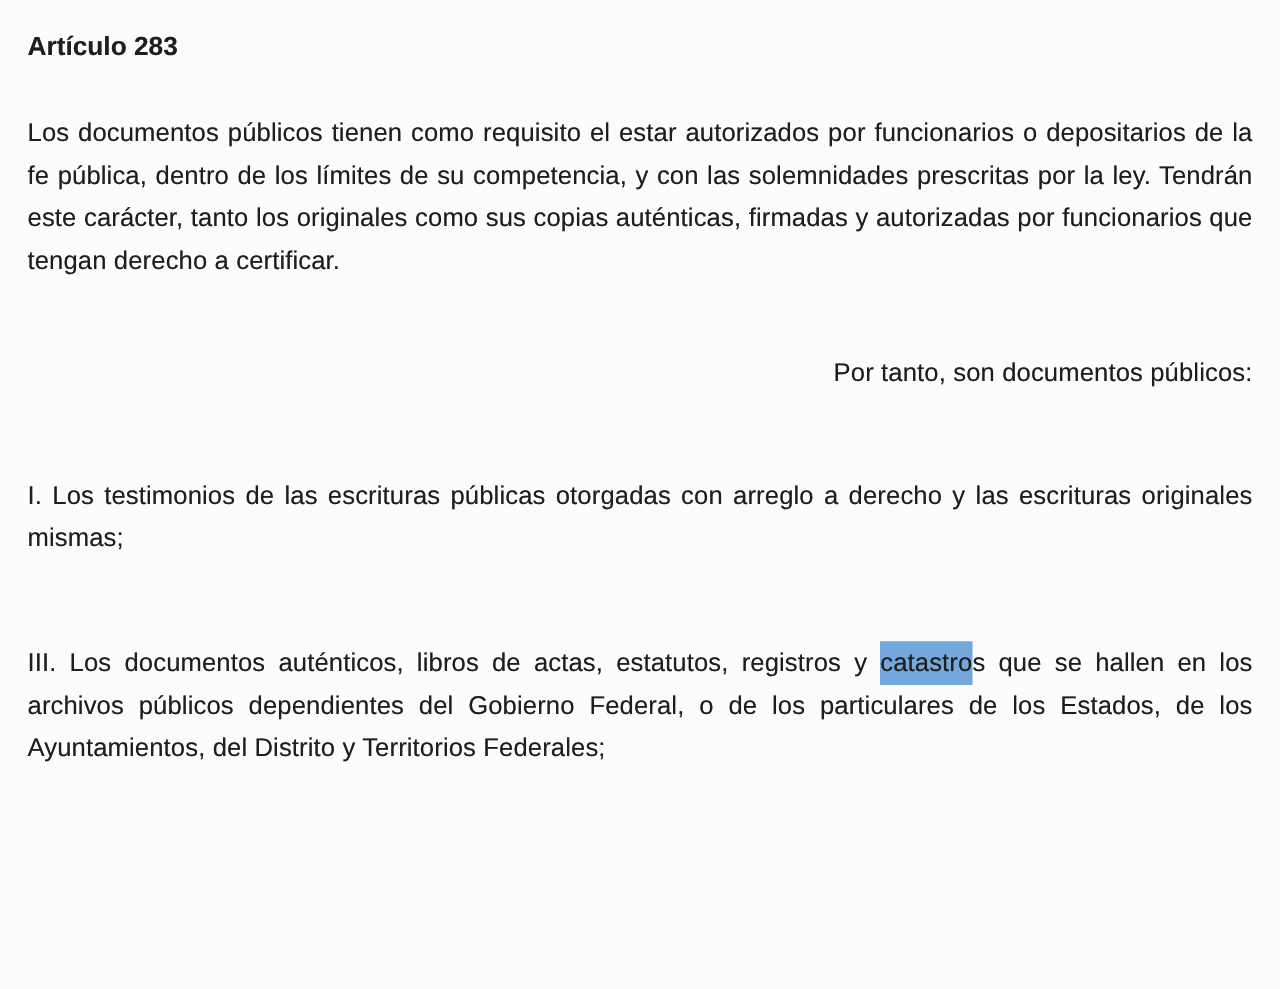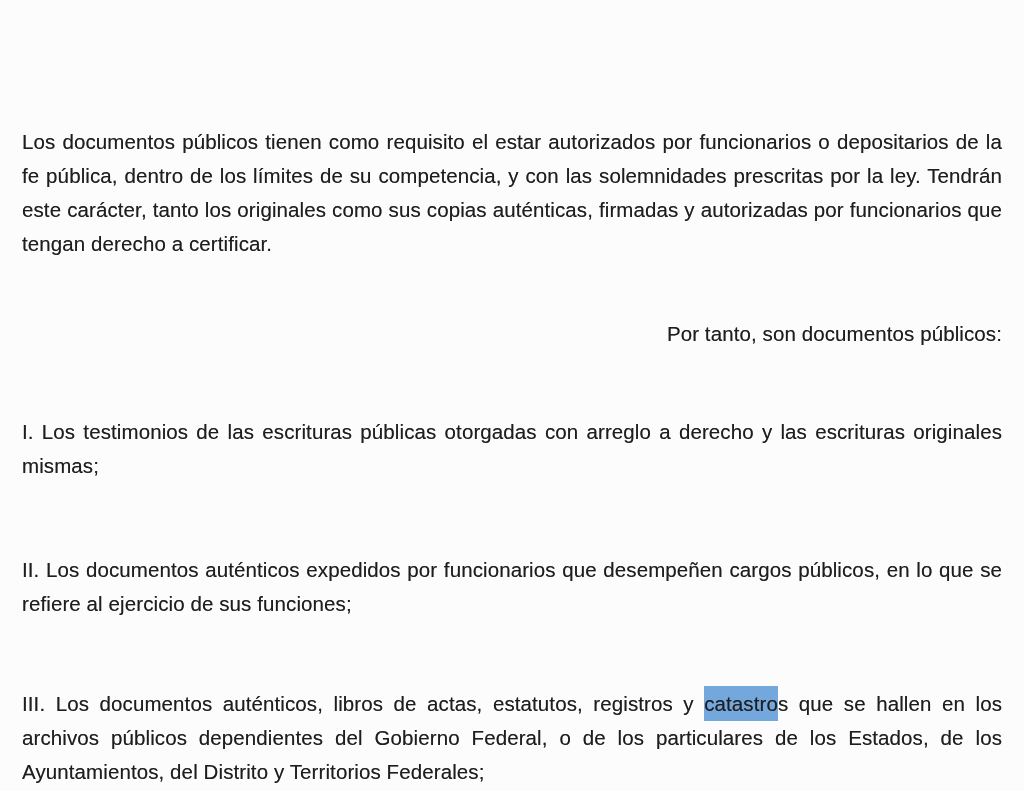--- a/index.html
+++ b/index.html
@@ -26,39 +26,39 @@
     line-height: 25px;
     font-weight: 700;
   }
   .para {
     margin: 0;
     font-size: 20.5px;
     line-height: 34px;
     text-align: justify;
     letter-spacing: 0.1px;
   }
-  .p1 { margin-top: 100px; }
+  .p1 { margin-top: 40px; }
   .p2 { margin-top: 56px; text-align: right; }
   .p3 { margin-top: 64px; }
   .p4 { margin-top: 70px; }
   .p5 { margin-top: 66px; }
   .hl {
     background: var(--hl-color, #74a7dc);
     padding: 6px 0;
   }
 </style>
 </head>
 <body style="color: rgb(30, 30, 30); background: rgb(252, 252, 252);">
 
 <div class="page">
 
+  <h1 class="title">Artículo 283</h1>
 
   <p class="para p1">Los documentos públicos tienen como requisito el estar autorizados por funcionarios o depositarios de la fe pública, dentro de los límites de su competencia, y con las solemnidades prescritas por la ley.  Tendrán este carácter, tanto los originales como sus copias auténticas, firmadas y autorizadas por funcionarios que tengan derecho a certificar.</p>
 
   <p class="para p2">Por tanto, son documentos públicos:</p>
 
   <p class="para p3">I. Los testimonios de las escrituras públicas otorgadas con arreglo a derecho y las escrituras originales mismas;</p>
 
-  <p class="para p4">II. Los documentos auténticos expedidos por funcionarios que desempeñen cargos públicos, en lo que se refiere al ejercicio de sus funciones;</p>
 
   <p class="para p5"><span>III. Los documentos auténticos, libros de actas, estatutos, registros y </span><span class="hl">catastro</span><span>s que se hallen en los archivos públicos dependientes del Gobierno Federal, o de los particulares de los Estados, de los Ayuntamientos, del Distrito y Territorios Federales;</span></p>
 
 </div>
 
 </body></html>

